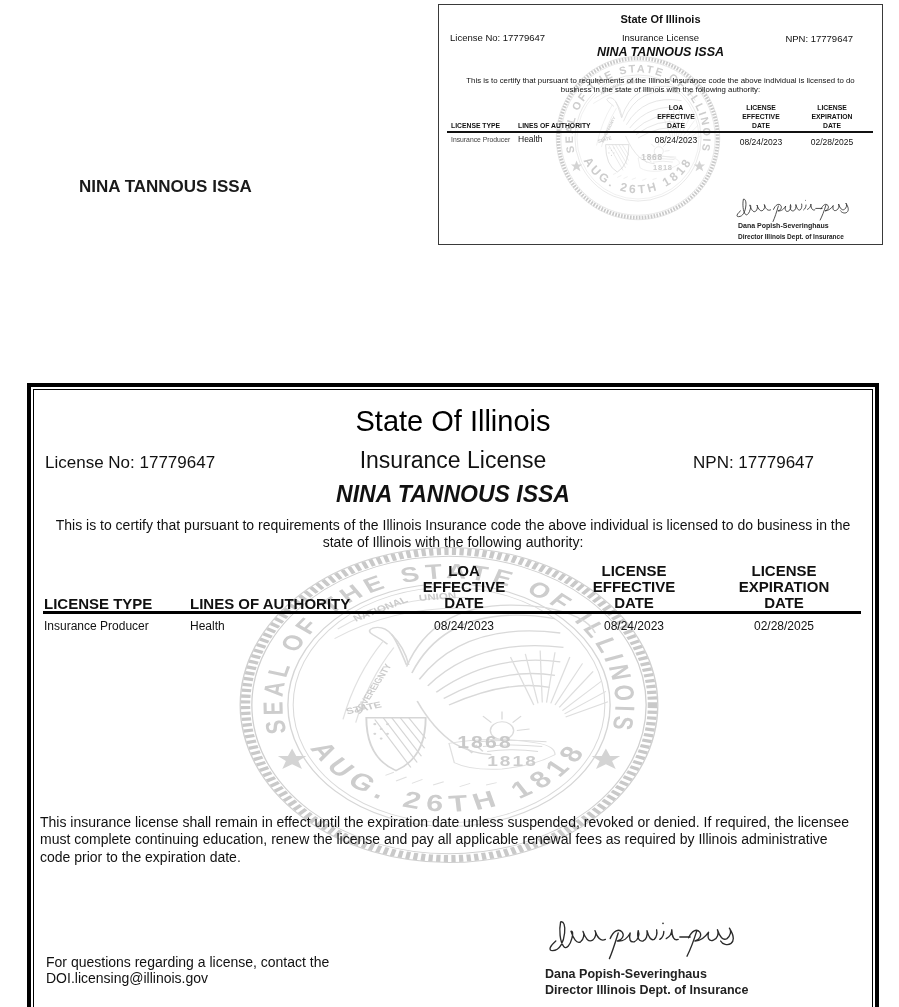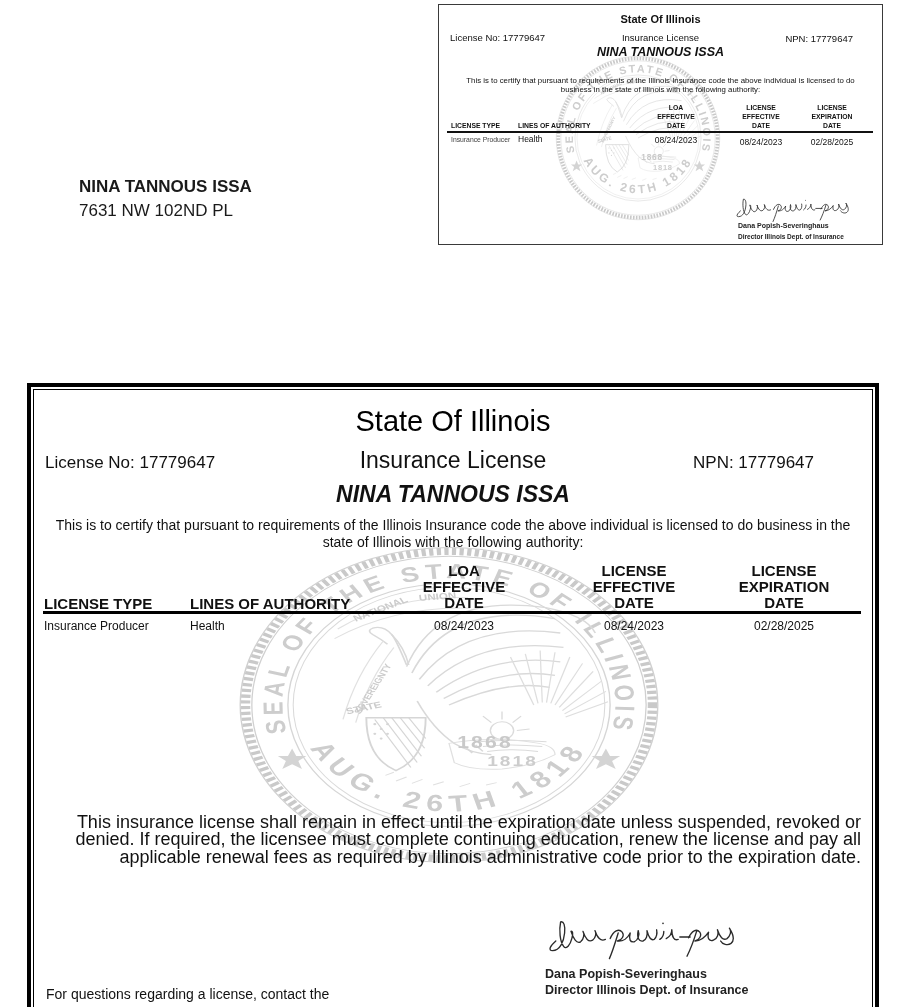--- a/index.html
+++ b/index.html
@@ -52,22 +52,22 @@
   .cert .h2c{left:159px;top:208px;font-size:15px;font-weight:bold;}
   .cert .h3c{left:353px;width:160px;top:176px;font-size:15px;font-weight:bold;line-height:16px;text-align:center;}
   .cert .h4c{left:523px;width:160px;top:176px;font-size:15px;font-weight:bold;line-height:16px;text-align:center;}
   .cert .h5c{left:673px;width:160px;top:176px;font-size:15px;font-weight:bold;line-height:16px;text-align:center;}
   .cert .rule{left:12px;top:224px;width:818px;height:3px;background:#000;}
   .cert .v1{left:13px;top:232px;font-size:12px;}
   .cert .v2{left:159px;top:232px;font-size:12px;}
   .cert .v3{left:353px;width:160px;top:232px;font-size:12px;text-align:center;}
   .cert .v4{left:523px;width:160px;top:232px;font-size:12px;text-align:center;}
   .cert .v5{left:673px;width:160px;top:232px;font-size:12px;text-align:center;}
-  .cert .body{left:9px;right:14px;top:427px;font-size:18px;line-height:17.3px;text-align:right;}
-  .cert .contact{left:15px;top:567px;font-size:14px;line-height:16.4px;margin-top:32px;}
+  .cert .body{left:9px;right:14px;top:427px;font-size:14px;line-height:17.3px;}
+  .cert .contact{left:15px;top:567px;font-size:14px;line-height:16.4px;}
   .cert .sig{left:494px;top:518px;}
   .cert .signame{left:514px;top:580px;font-size:12.5px;font-weight:600;color:#222;}
   .cert .sigtitle{left:514px;top:596px;font-size:12.5px;font-weight:600;color:#222;}
 
   .hidden-defs{position:absolute;width:0;height:0;overflow:hidden;}
 </style>
 </head>
 <body>
 
 <svg class="hidden-defs" aria-hidden="true">
@@ -164,21 +164,20 @@
         <path d="M192,33 C188,46 184,56 180,64 M182,41 C186,32 192,29 196,34 C199,38 195,44 190,45 C197,45 203,40 207,34 C205,42 208,46 213,44 C218,42 220,36 218,31 C221,40 225,45 230,42 C234,39 236,33 233,29 C238,37 240,44 235,48 C231,51 224,49 222,45"></path>
       </g>
     </symbol>
   </defs>
 </svg>
 
 <div class="page">
 
   <div class="abs address">
     <div class="name">NINA TANNOUS ISSA</div>
-    <div>7631 NW 102ND PL</div>
   </div>
 
   <div class="abs card">
     <svg class="abs seal-wrap" width="166" height="166" viewBox="0 0 400 400">
         <use href="#seal-sym"></use>
       </svg>
     <div class="content">
       <div class="abs title ctr">State Of Illinois</div>
       <div class="abs licno">License No: 17779647</div>
       <div class="abs institle ctr">Insurance License</div>
@@ -254,20 +253,21 @@
       <div class="abs v1">Insurance Producer</div>
       <div class="abs v2">Health</div>
       <div class="abs v3">08/24/2023</div>
       <div class="abs v4">08/24/2023</div>
       <div class="abs v5">02/28/2025</div>
 
       <div class="abs body">This insurance license shall remain in effect until the expiration date unless suspended, revoked or denied. If required, the licensee must complete continuing education, renew the license and pay all applicable renewal fees as required by Illinois administrative code prior to the expiration date.</div>
 
       <div class="abs contact">
         <div>For questions regarding a license, contact the</div>
+        <div>DOI.licensing@illinois.gov</div>
       </div>
 
       <svg class="abs sig" width="228" height="56" viewBox="0 0 240 70">
           <use href="#sig-sym"></use>
         </svg>
       <div class="abs signame">Dana Popish-Severinghaus</div>
       <div class="abs sigtitle">Director Illinois Dept. of Insurance</div>
     </div>
   </div>
 

